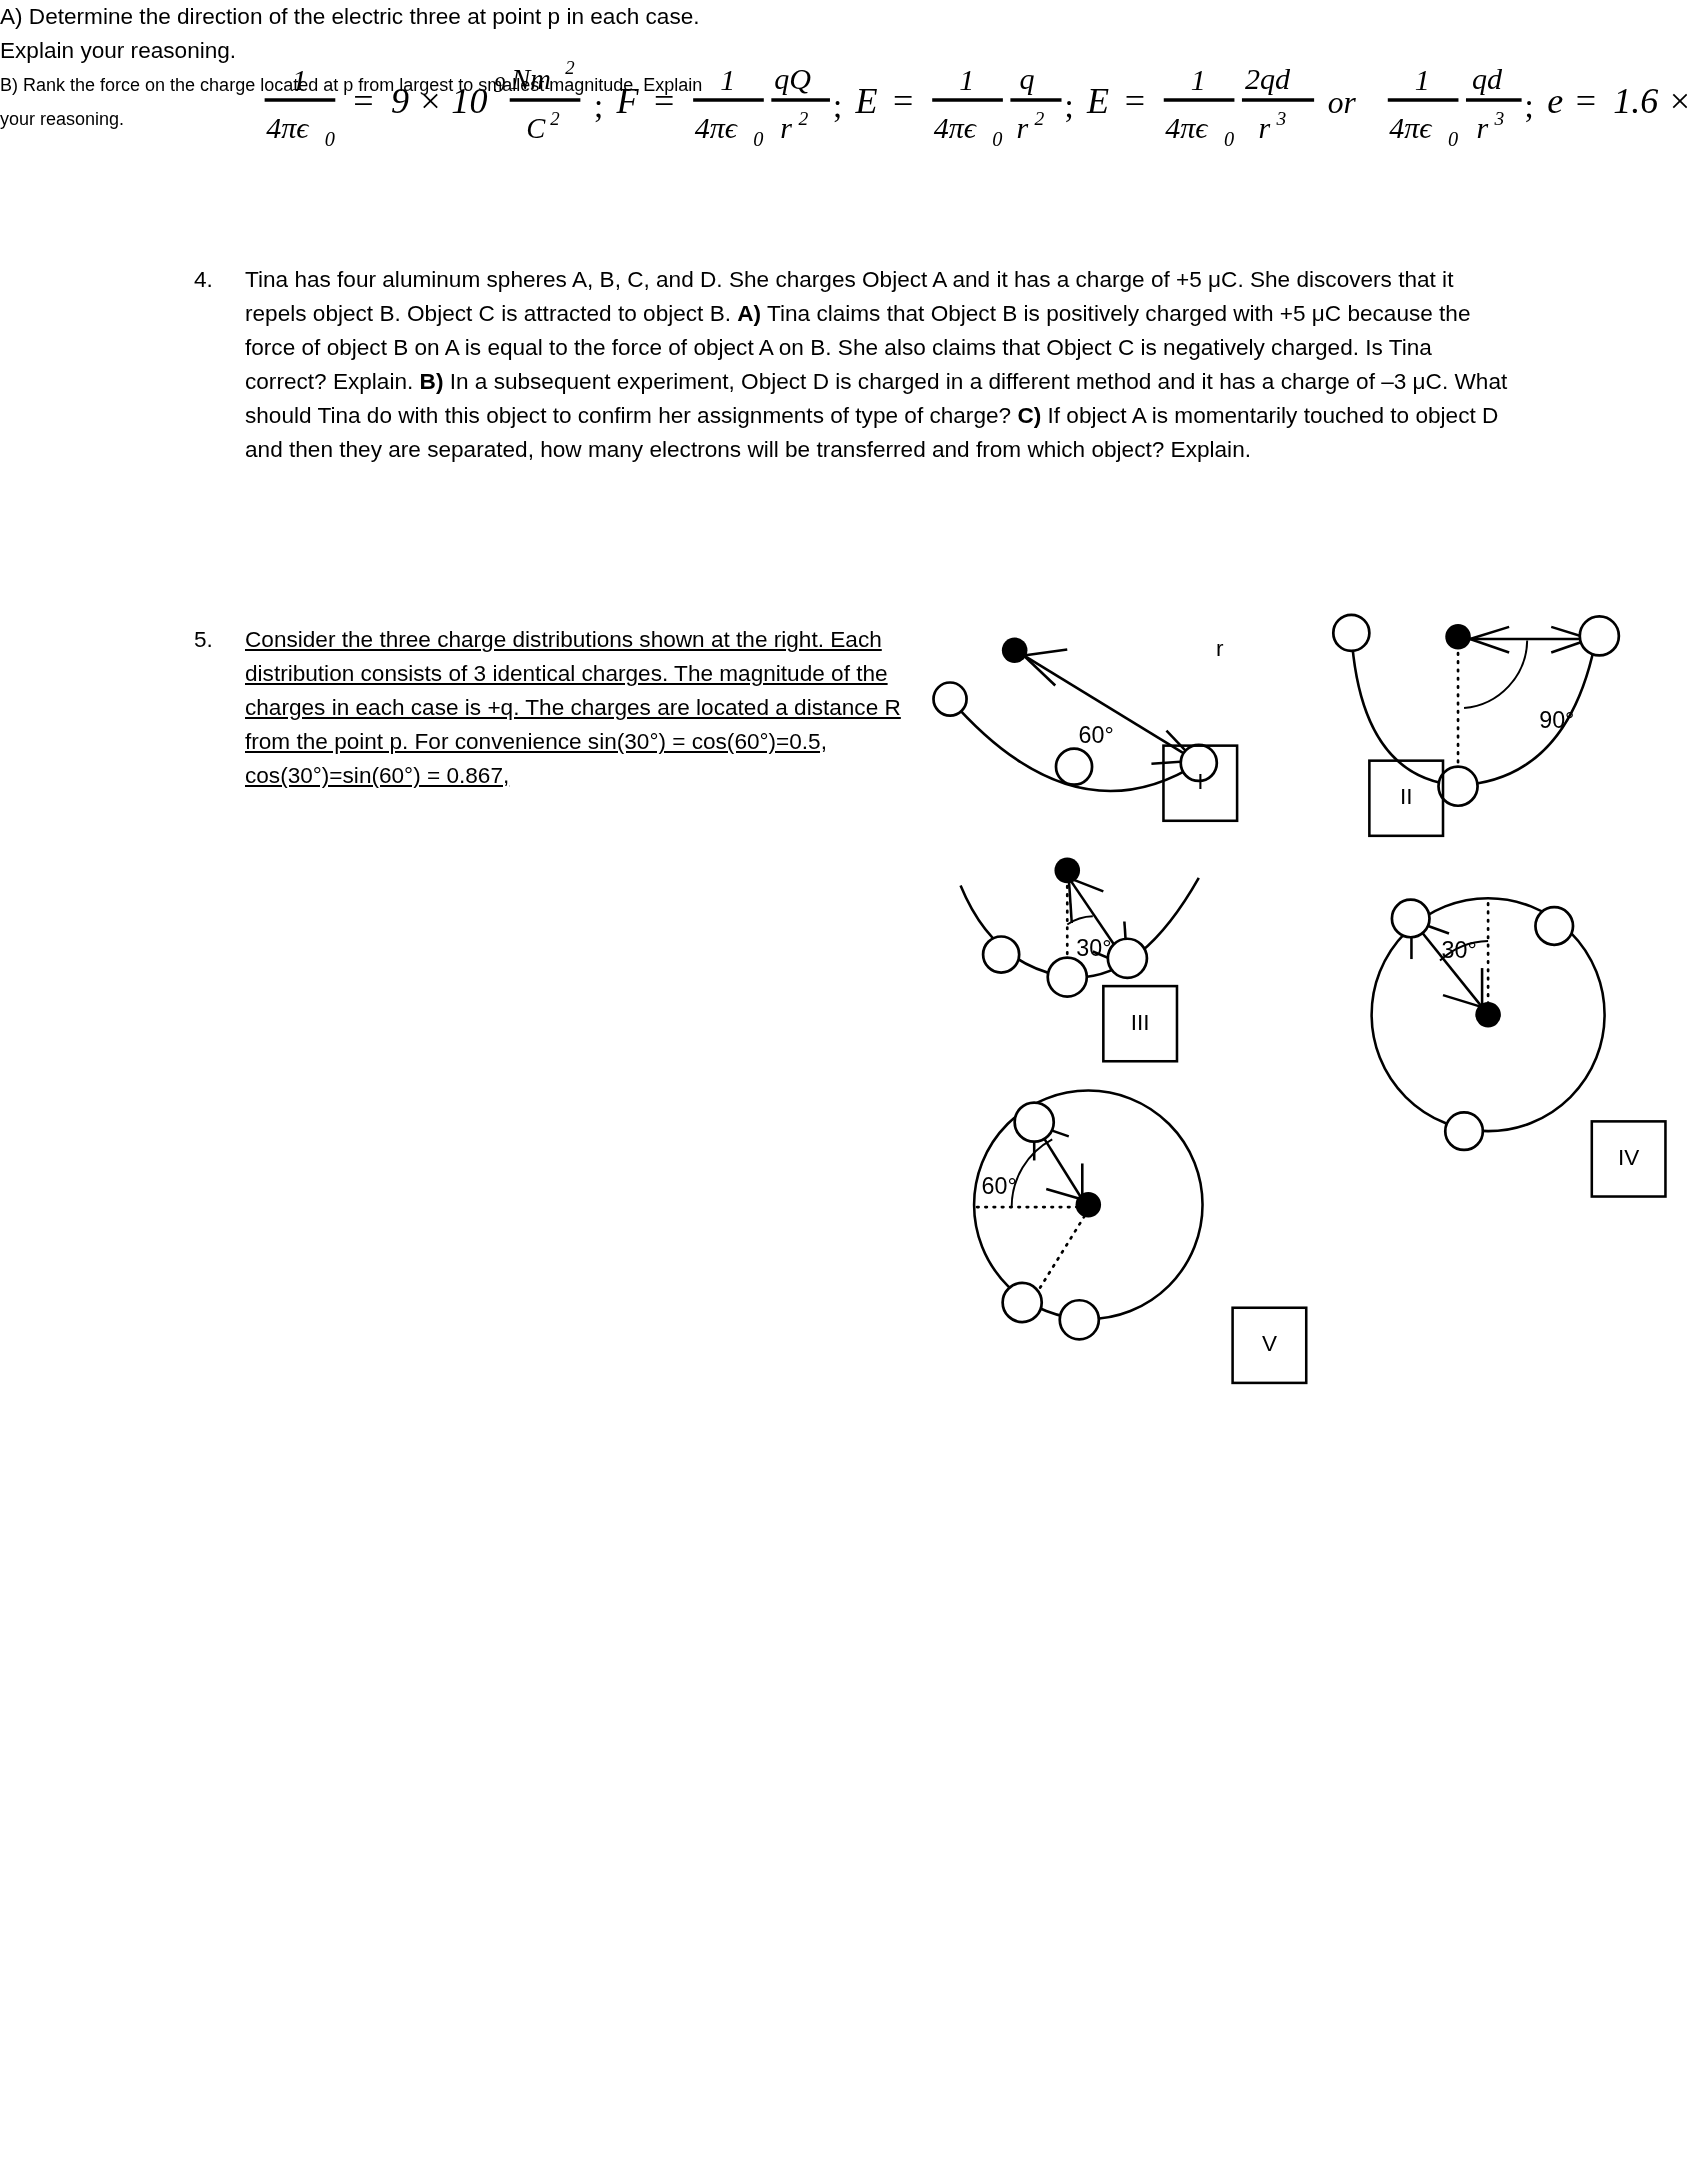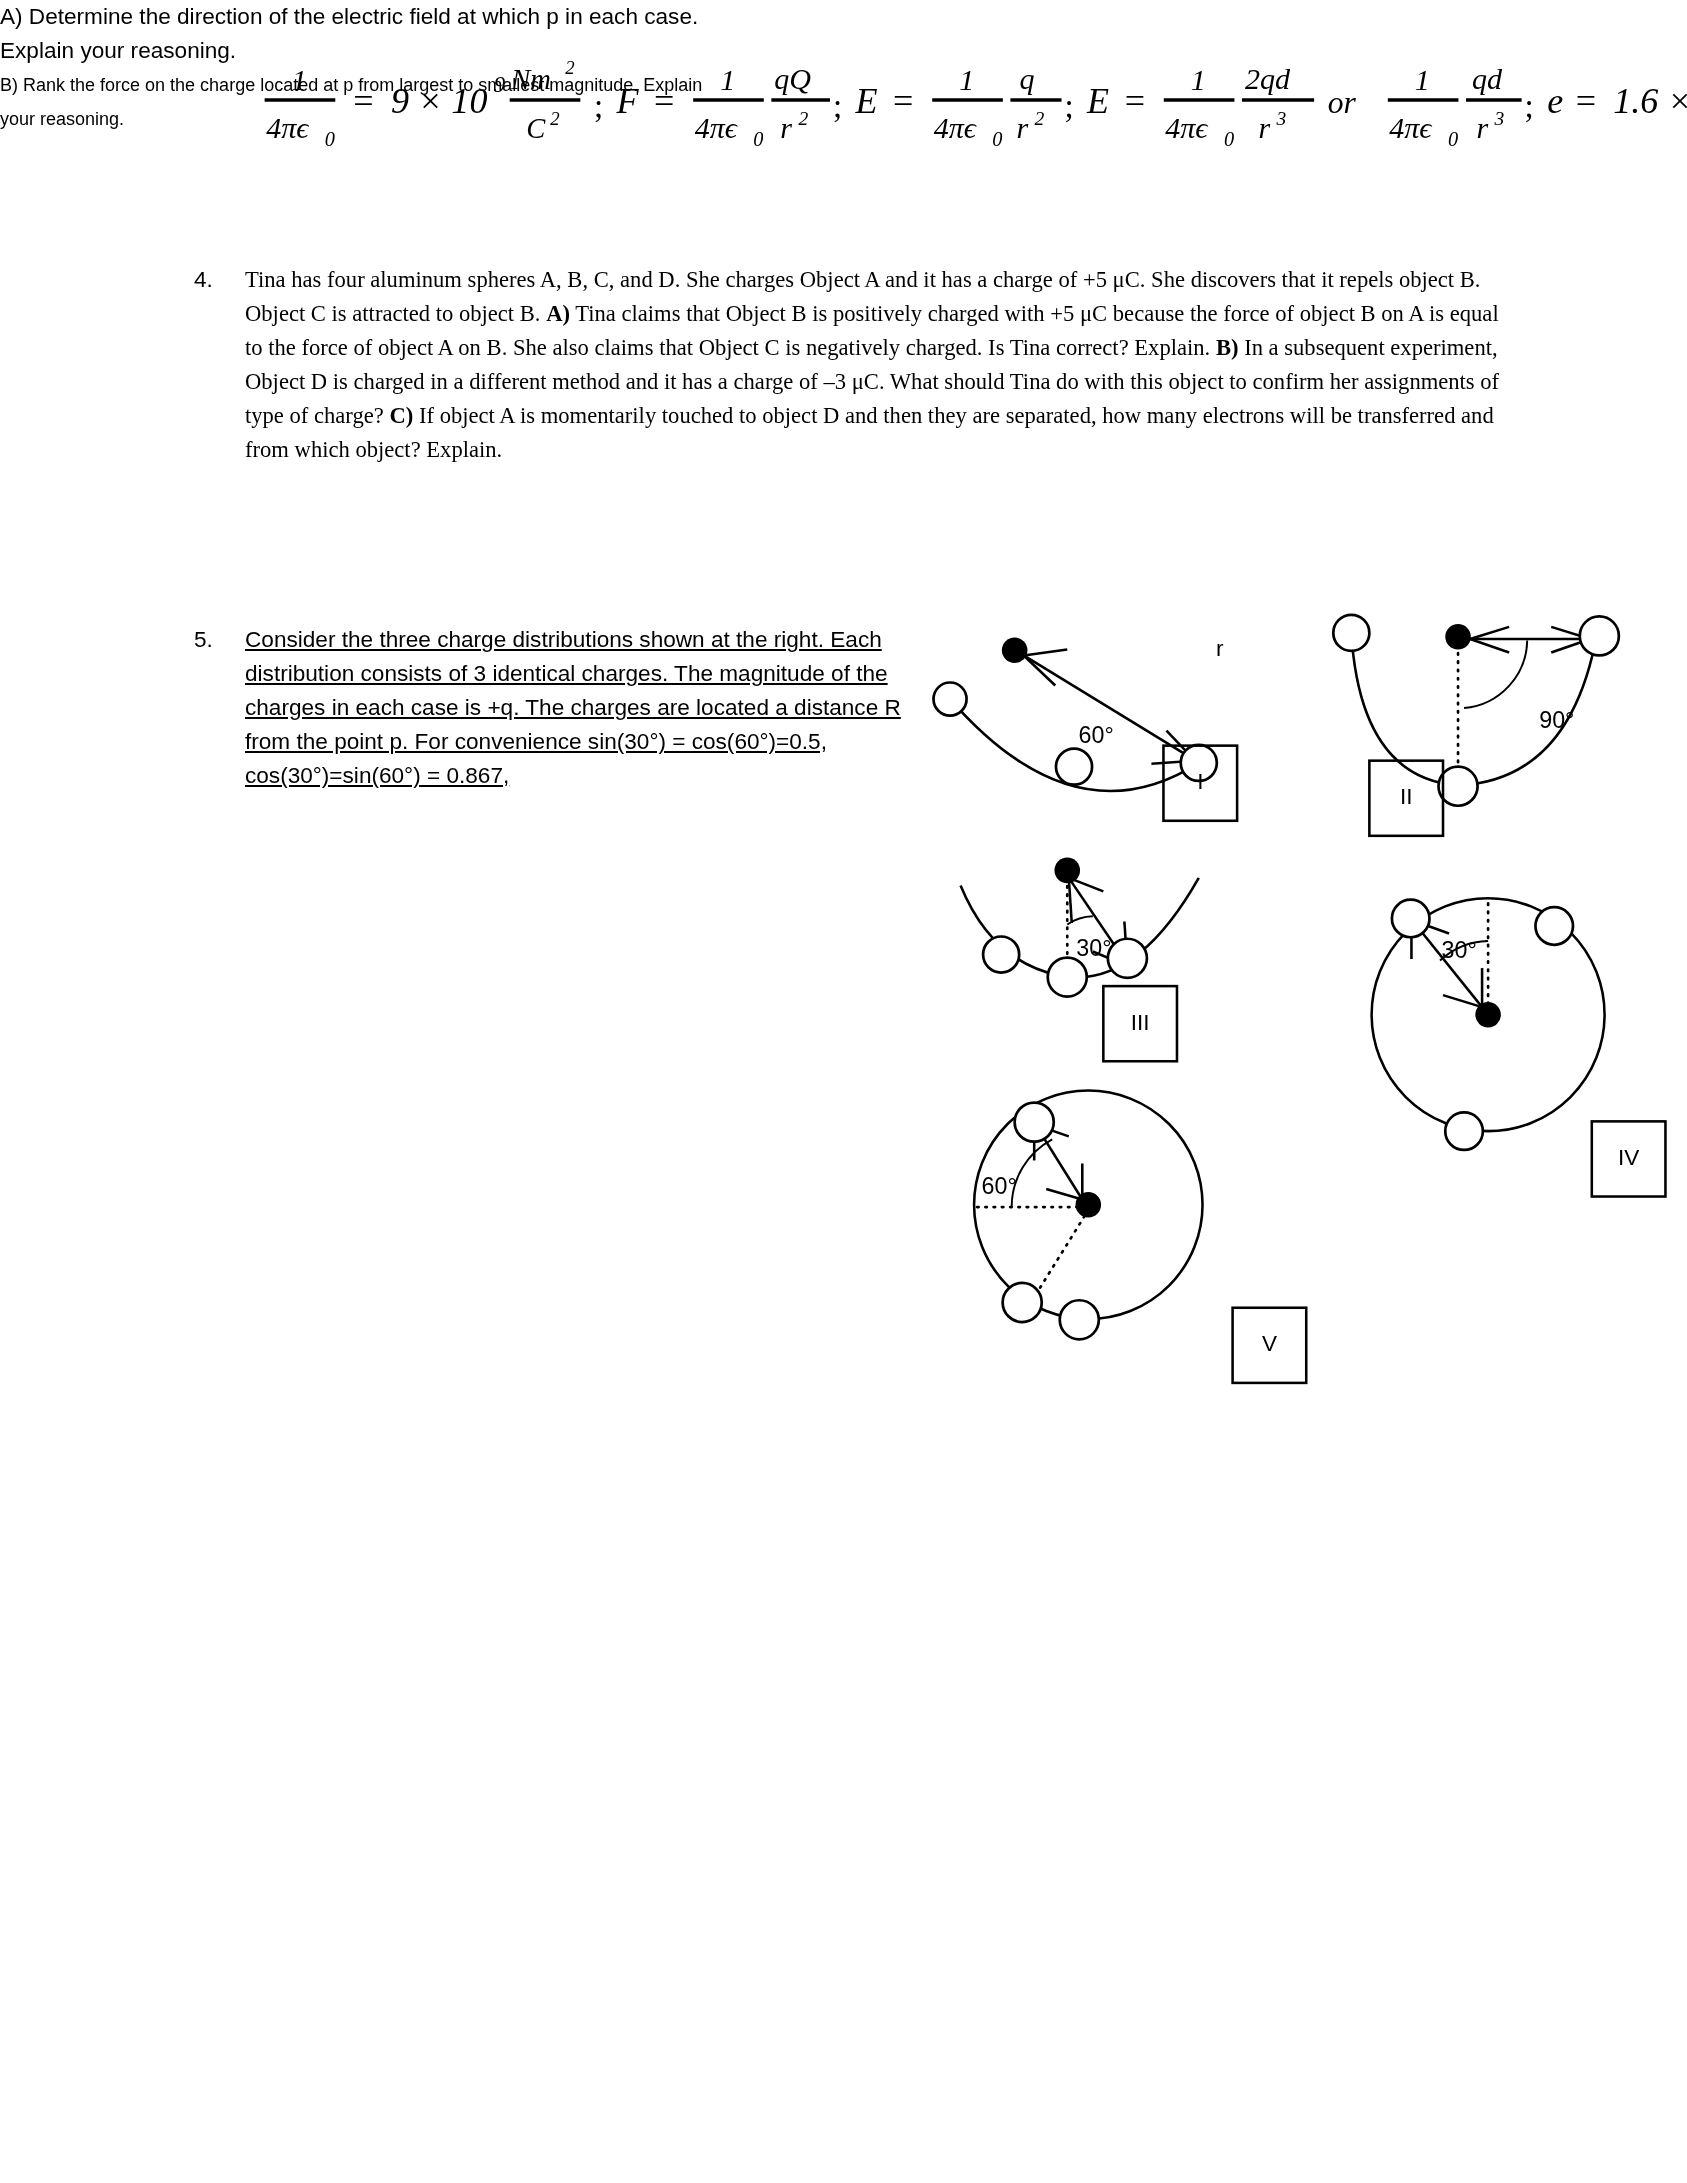--- a/index.html
+++ b/index.html
@@ -40,21 +40,21 @@
   }
   .q-body {
     font-size: 22.6px;
     line-height: 34px;
     font-family: "Liberation Sans", sans-serif;
   }
   .q-body p { margin: 0; }
   b { font-weight: bold; }
 
   #q4 { left: 194px; top: 263px; width: 1323px; }
-  #q4 .q-body { width: 1272px; font-family: Liberation Serif, serif; }
+  #q4 .q-body { width: 1272px; }
 
   #q5 { left: 194px; top: 623px; width: 752px; }
   #q5 .q-body { width: 701px; text-decoration: underline; }
 
   #q5a { left: 245px; top: 907px; width: 707px;
          font-size: 22.6px; line-height: 34px; }
   #q5b { left: 245px; top: 1440px; width: 707px;
          font-size: 18px; line-height: 34px; }
   #q5a p, #q5b p { margin: 0; }
 
@@ -203,21 +203,21 @@
     <p><span>Tina has four aluminum spheres A, B, C, and D.  She charges Object A and it has a charge of +5 μC. She discovers that it repels object B.  Object C is attracted to object B.  </span><b>A)</b><span> Tina claims that Object B is positively charged with +5 μC because the force of object B on A is equal to the force of object A on B.  She also claims that Object C is negatively charged.  Is Tina correct?  Explain.  </span><b>B)</b><span> In a subsequent experiment, Object D is charged in a different method and it has a charge of –3 μC.  What should Tina do with this object to confirm her assignments of type of charge?  </span><b>C)</b><span> If object A is momentarily touched to object D and then they are separated, how many electrons will be transferred and from which object?  Explain.</span></p>
   </div>
 </div>
 
 <div class="q-block" id="q5">
   <div class="q-num">5.</div>
   <div class="q-body">Consider the three charge distributions shown at the right.  Each distribution consists of 3 identical charges.  The magnitude of the charges in each case is +q.  The charges are located a distance R from the point p.  For convenience sin(30°) = cos(60°)=0.5, cos(30°)=sin(60°) = 0.867,</div>
 </div>
 
 <div id="q5a">
-  <p>A) Determine the direction of the electric field at which p in each case.  Explain your reasoning.</p>
+  <p>A) Determine the direction of the electric three at point p in each case.  Explain your reasoning.</p>
 </div>
 
 <div id="q5b">
   <p>B) Rank the force on the charge located at p from largest to smallest magnitude.  Explain your reasoning.</p>
 </div>
 
 <div class="diagrams">
   <svg width="759" height="880" viewBox="0 0 1010 1170">
 
     <g>

